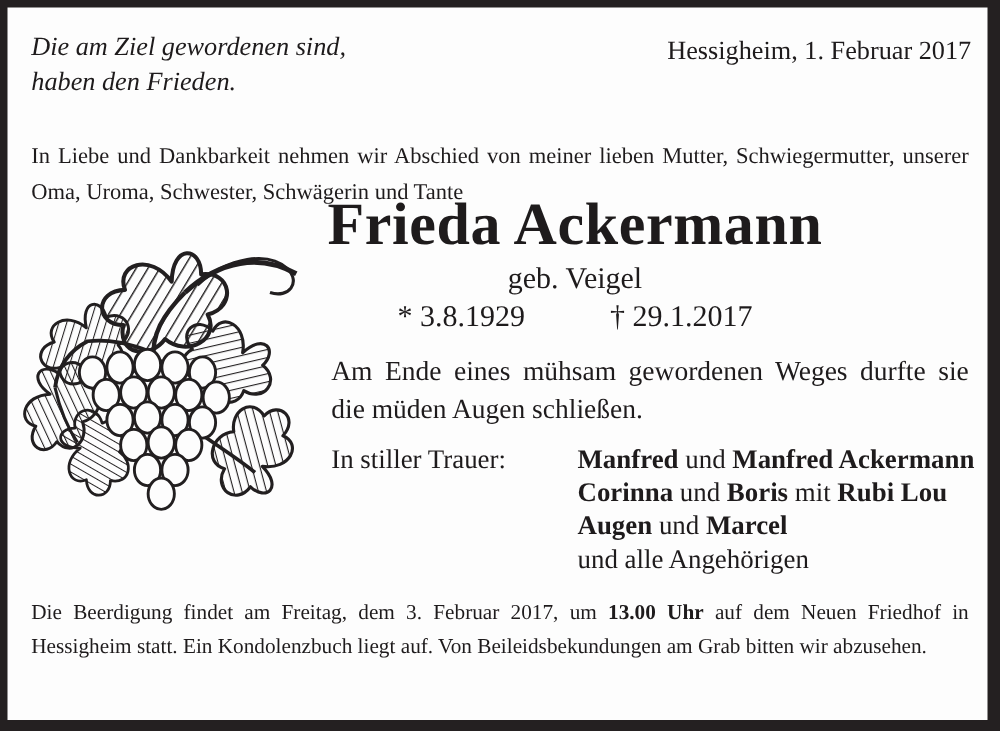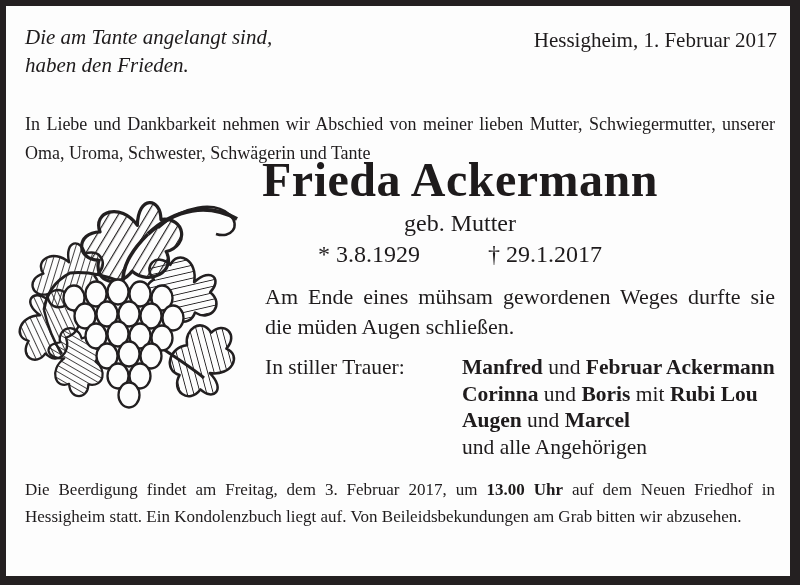--- a/index.html
+++ b/index.html
@@ -34,31 +34,31 @@
 
   b{font-weight:bold;}
 </style>
 </head>
 <body>
 
 <div id="frame">
   <div class="page">
 
     <div class="epigraph">
-      <div>Die am Tante angelangt sind,</div>
+      <div>Die am Ziel gewordenen sind,</div>
       <div>haben den Frieden.</div>
     </div>
 
     <div class="dateline">Hessigheim, 1. Februar 2017</div>
 
     <div class="intro">In Liebe und Dankbarkeit nehmen wir Abschied von meiner lieben Mutter, Schwiegermutter, unserer Oma, Uroma, Schwester, Schwägerin und Tante</div>
 
     <div class="headline">
       <div class="deceased-name">Frieda Ackermann</div>
-      <div class="maiden">geb. Mutter</div>
+      <div class="maiden">geb. Veigel</div>
       <div class="dates">
         <span class="birth">* 3.8.1929</span><span>† 29.1.2017</span>
       </div>
     </div>
 
     <div class="vine">
       <svg viewBox="0 0 232 248" xmlns="http://www.w3.org/2000/svg">
         <defs>
           <pattern id="hatch" width="6" height="6" patternUnits="userSpaceOnUse" patternTransform="rotate(45)">
             <line x1="0" y1="0" x2="0" y2="6" stroke="#221f20" stroke-width="1.7"></line>
@@ -105,21 +105,21 @@
           <ellipse cx="121" cy="209" rx="10.5" ry="12.5"></ellipse>
         </g>
       </svg>
     </div>
 
     <div class="eulogy">Am Ende eines mühsam gewordenen Weges durfte sie die müden Augen schließen.</div>
 
     <div class="mourners">
       <div class="mourners-label">In stiller Trauer:</div>
       <div class="mourners-names">
-        <div class="mourner-line"><b>Manfred</b><span> und </span><b>Februar Ackermann</b></div>
+        <div class="mourner-line"><b>Manfred</b><span> und </span><b>Manfred Ackermann</b></div>
         <div class="mourner-line"><b>Corinna</b><span> und </span><b>Boris</b><span> mit </span><b>Rubi Lou</b></div>
         <div class="mourner-line"><b>Augen</b><span> und </span><b>Marcel</b></div>
         <div class="mourner-line"><span>und alle Angehörigen</span></div>
       </div>
     </div>
 
     <div class="funeral"><span>Die Beerdigung findet am Freitag, dem 3. Februar 2017, um </span><b>13.00 Uhr</b><span> auf dem Neuen Friedhof in Hessigheim statt. Ein Kondolenzbuch liegt auf. Von Beileidsbekundungen am Grab bitten wir abzusehen.</span></div>
 
   </div>
 </div>

